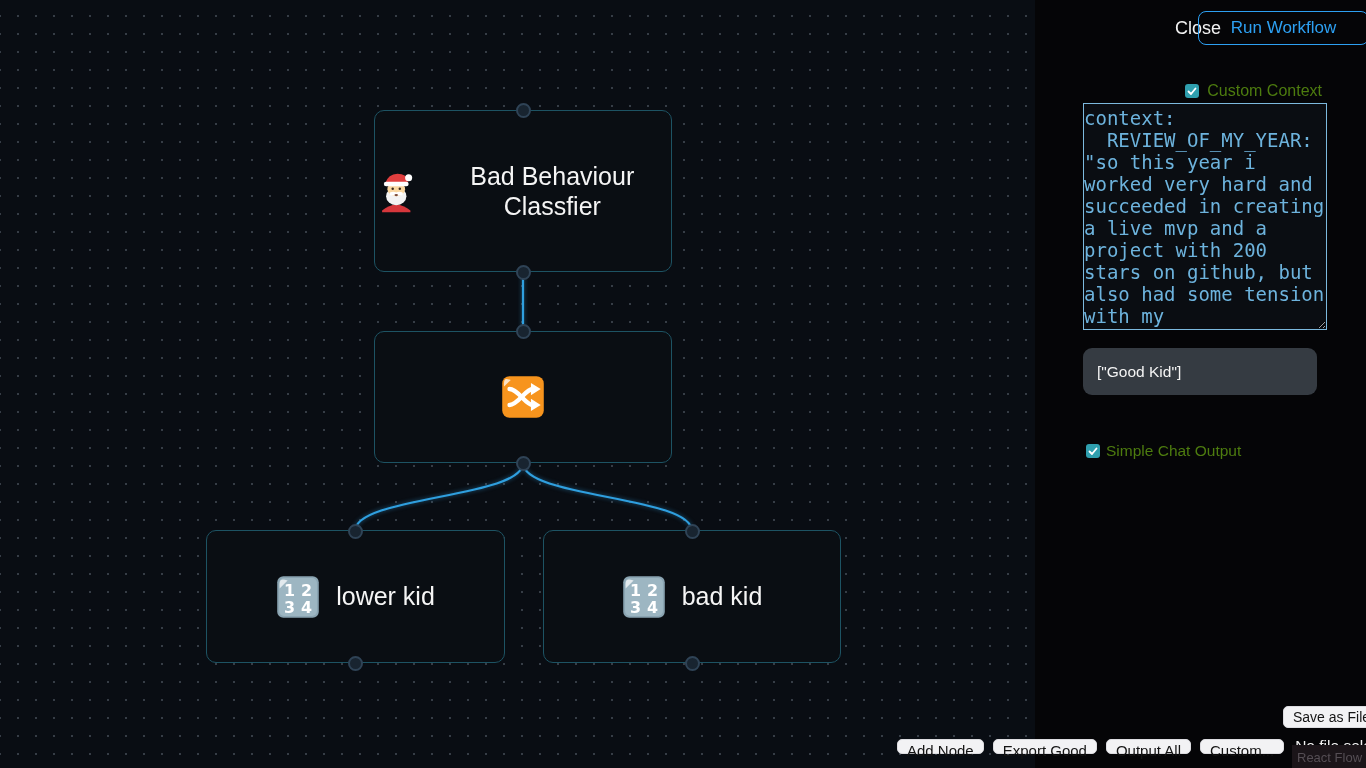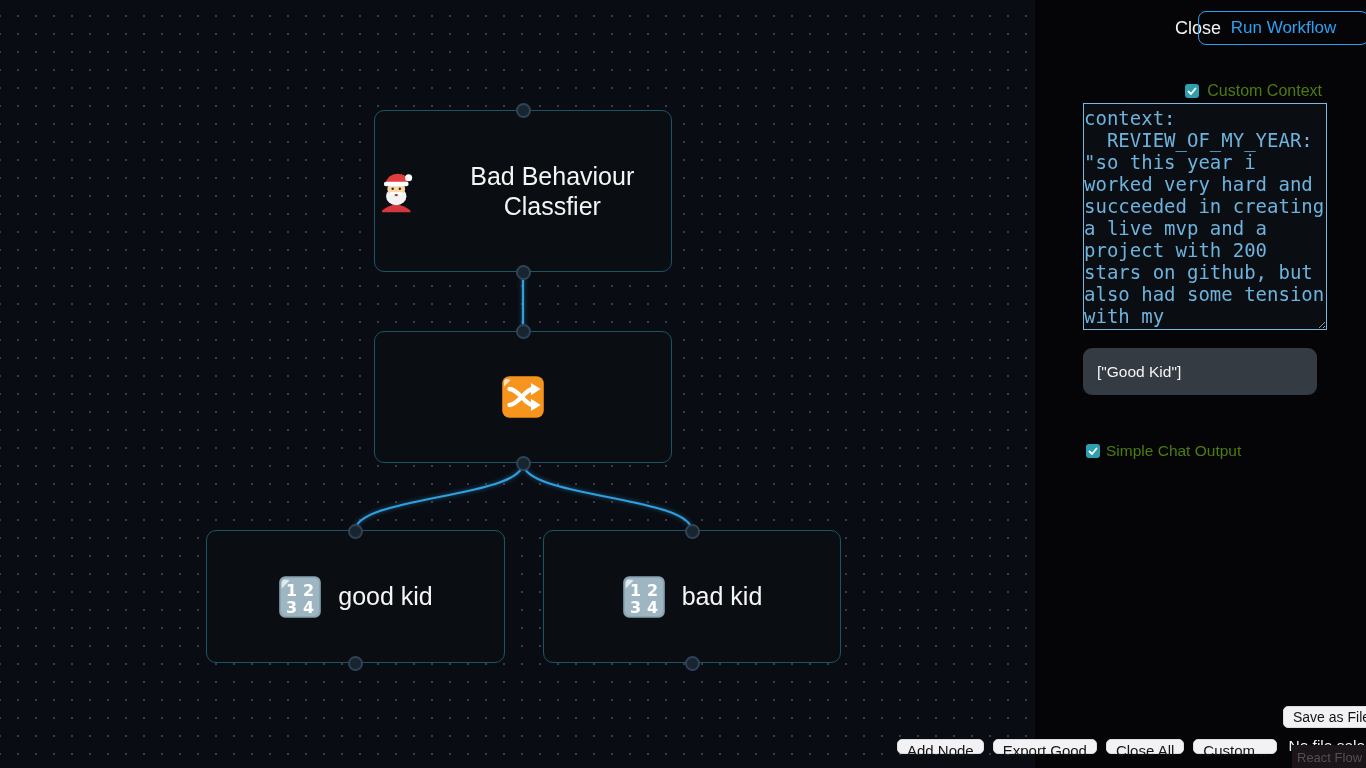--- a/index.html
+++ b/index.html
@@ -130,21 +130,21 @@
   <div class="node n3">
     <svg width="44" height="44" viewBox="0 0 36 36">
       <rect x="1" y="1" width="34" height="34" rx="5" fill="#8aa4b2"></rect>
       <rect x="2.5" y="2.5" width="31" height="31" rx="4" fill="#9db6c2"></rect>
       <path d="M4 4 q-1.5 1 -1 7 l6.5 -6.5 q-4 -1.5 -5.5 -0.5 Z" fill="#ffffff" opacity="0.7"></path>
       <text x="11" y="17.5" font-family="DejaVu Sans, sans-serif" font-size="13" font-weight="bold" fill="#ffffff" text-anchor="middle">1</text>
       <text x="25" y="17.5" font-family="DejaVu Sans, sans-serif" font-size="13" font-weight="bold" fill="#ffffff" text-anchor="middle">2</text>
       <text x="11" y="31" font-family="DejaVu Sans, sans-serif" font-size="13" font-weight="bold" fill="#ffffff" text-anchor="middle">3</text>
       <text x="25" y="31" font-family="DejaVu Sans, sans-serif" font-size="13" font-weight="bold" fill="#ffffff" text-anchor="middle">4</text>
     </svg>
-    <div class="title">good kid</div>
+    <div class="title">lower kid</div>
   </div>
 
   <div class="node n4">
     <svg width="44" height="44" viewBox="0 0 36 36">
       <rect x="1" y="1" width="34" height="34" rx="5" fill="#8aa4b2"></rect>
       <rect x="2.5" y="2.5" width="31" height="31" rx="4" fill="#9db6c2"></rect>
       <path d="M4 4 q-1.5 1 -1 7 l6.5 -6.5 q-4 -1.5 -5.5 -0.5 Z" fill="#ffffff" opacity="0.7"></path>
       <text x="11" y="17.5" font-family="DejaVu Sans, sans-serif" font-size="13" font-weight="bold" fill="#ffffff" text-anchor="middle">1</text>
       <text x="25" y="17.5" font-family="DejaVu Sans, sans-serif" font-size="13" font-weight="bold" fill="#ffffff" text-anchor="middle">2</text>
       <text x="11" y="31" font-family="DejaVu Sans, sans-serif" font-size="13" font-weight="bold" fill="#ffffff" text-anchor="middle">3</text>
@@ -189,18 +189,18 @@
     </svg>
   </span>
   <span>Simple Chat Output</span>
 </div>
 
 <button class="lite-btn save-btn">Save as File</button>
 
 <div class="toolbar-row">
   <button class="lite-btn">Add Node</button>
   <button class="lite-btn">Export Good</button>
-  <button class="lite-btn">Close All</button>
+  <button class="lite-btn">Output All</button>
   <button class="lite-btn">Custom...</button>
   <span class="file-status">No file selected.</span>
 </div>
 
 <div class="attribution">React Flow</div>
 
 </body></html>

